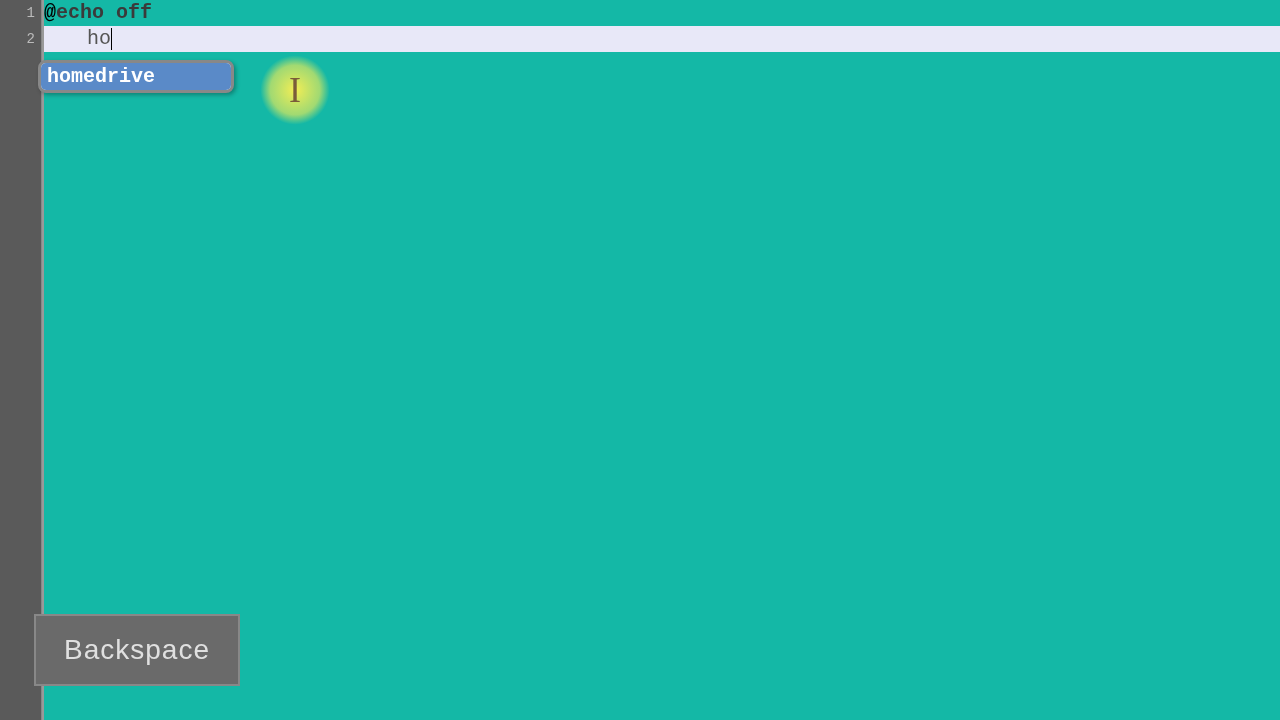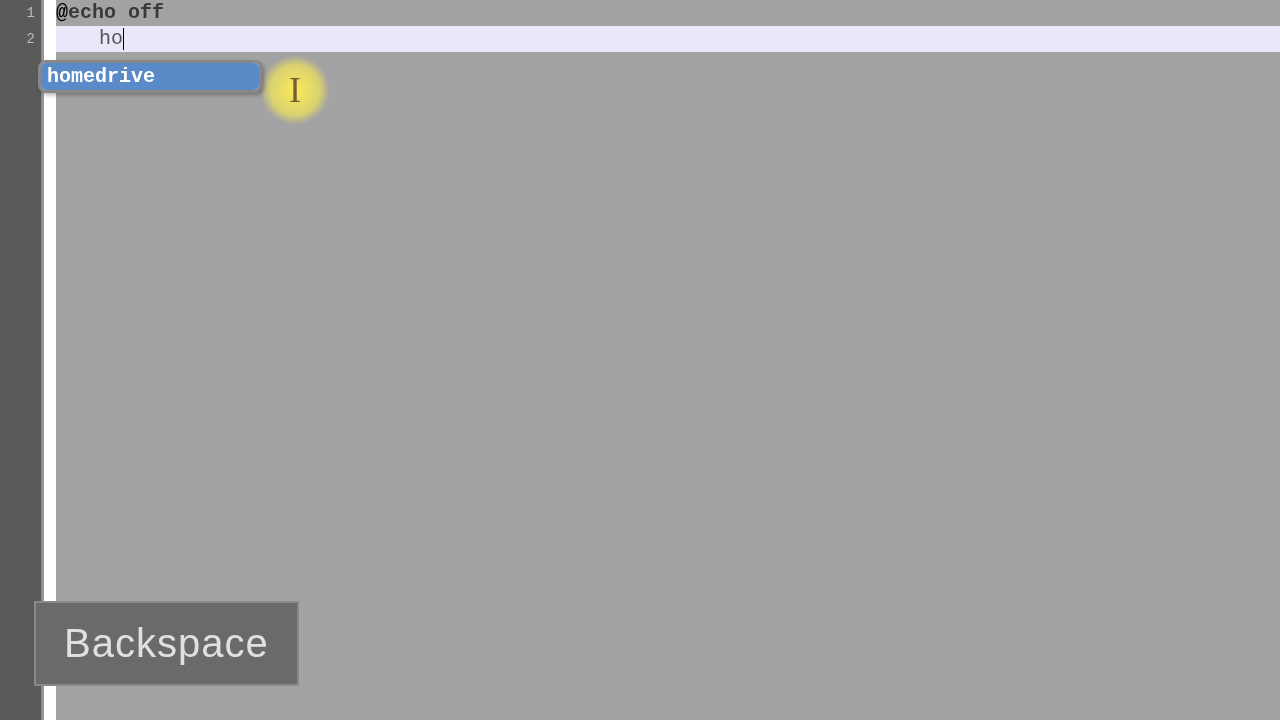--- a/index.html
+++ b/index.html
@@ -39,22 +39,21 @@
       padding-right: 6px;
       line-height: 26px;
       font-family: 'Courier New', monospace;
     }
     .editor-area {
       position: absolute;
       left: 44px;
       top: 0;
       right: 0;
       height: 100%;
-      background: #a3a3a3;
-      margin-left: 12px;
+      background: #14b8a6;
     }
     .code-line {
       height: 26px;
       line-height: 26px;
       font-family: 'Courier New', monospace;
       font-size: 20px;
       font-weight: bold;
       color: #000;
       white-space: pre;
       position: relative;
@@ -82,21 +81,21 @@
       display: inline-block;
       width: 1px;
       height: 22px;
       background: #000;
       vertical-align: middle;
     }
     .autocomplete-popup {
       position: absolute;
       left: 38px;
       top: 60px;
-      width: 224px;
+      width: 196px;
       background: #fff;
       border: 3px solid #888;
       border-radius: 8px;
       box-shadow: 2px 2px 4px rgba(0,0,0,0.3);
       z-index: 10;
       overflow: hidden;
     }
     .autocomplete-item {
       padding: 2px 6px;
       font-family: 'Courier New', monospace;
@@ -132,21 +131,21 @@
       color: #7a5c3a;
       font-weight: normal;
     }
     .key-indicator {
       position: absolute;
       left: 34px;
       bottom: 34px;
       background: #6a6a6a;
       color: #e0e0e0;
       font-family: 'Segoe UI Light', 'Helvetica Neue', Arial, sans-serif;
-      font-size: 40px;
+      font-size: 28px;
       font-weight: 300;
       padding: 18px 28px;
       border: 2px solid #888;
       letter-spacing: 1px;
     }
   </style>
 </head>
 <body>
 
 <div class="gutter">

